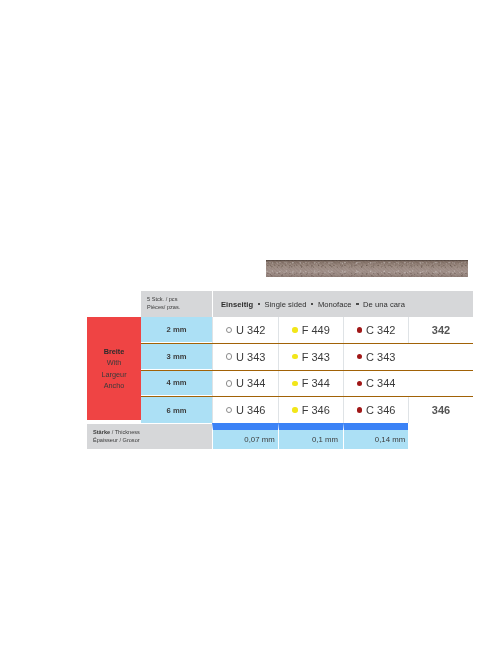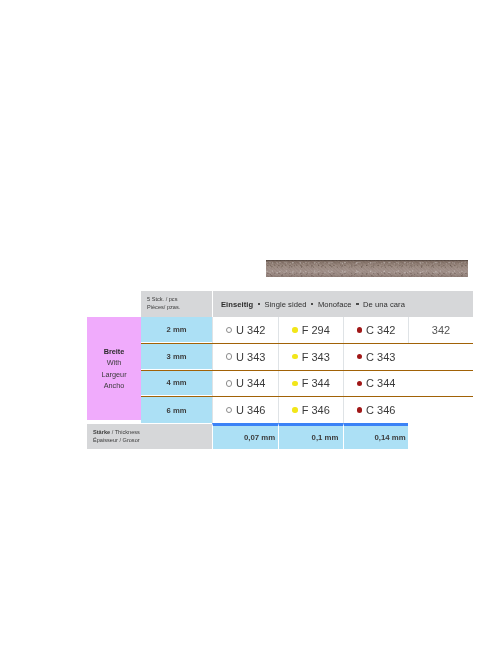--- a/index.html
+++ b/index.html
@@ -77,21 +77,21 @@
     display: flex;
     width: 100%;
   }
 
   
   .c-label { width: 54px; flex: 0 0 54px; }
   .c-size  { width: 71px; flex: 0 0 71px; }
   .c-u     { width: 66px; flex: 0 0 66px; }
   .c-f     { width: 65px; flex: 0 0 65px; }
   .c-c     { width: 65px; flex: 0 0 65px; }
-  .c-n     { width: 65px; flex: 0 0 65px; }
+  .c-n     { width: 65px; flex: 0 0 65px; font-weight: bold; }
 
   
   .header-row { height: 26px; }
   .hdr-spacer {
     background: #ffffff;
   }
   .pcs-cell {
     background: #d6d7d9;
     display: flex;
     flex-direction: column;
@@ -123,21 +123,21 @@
     margin: 0 4.5px 0.5px 4.5px;
     vertical-align: middle;
   }
 
   
   .body-wrap { display: flex; }
   .breite-cell {
     width: 54px;
     flex: 0 0 54px;
     height: 103px;
-    background: #f0abfc;
+    background: #ef4444;
     display: flex;
     flex-direction: column;
     align-items: center;
     justify-content: center;
     line-height: 1.55;
     color: #3a3a3a;
     font-size: 7.3px;
     text-align: center;
   }
   .breite-cell .strong { font-weight: bold; color: #2c2c2c; }
@@ -215,25 +215,25 @@
     font-size: 5.6px;
     color: #3b3b3b;
     border-top: 1px solid #ffffff;
   }
   .thick-label .strong { font-weight: bold; }
   .thick-val {
     display: flex;
     align-items: center;
     justify-content: center;
     background: #ace0f5;
-    font-weight: bold;
+    font-weight: normal;
     color: #3c3c3c;
     font-size: 7.8px;
     border-left: 1px solid #ffffff;
-    border-top: 3px solid #3b82f6;
+    border-top: 7px solid #3b82f6;
     box-sizing: border-box;
     padding-left: 28px;
   }
 </style>
 </head>
 <body>
 
 <div id="product-strip">
   <div class="strip-grit"></div>
 </div>
@@ -269,21 +269,21 @@
     <div class="rows-area">
 
       <div class="data-row">
         <div class="size-cell">2 mm</div>
         <div class="c-u val-cell">
           <span class="dot white"></span>
           <span>U 342</span>
         </div>
         <div class="c-f val-cell">
           <span class="dot yellow"></span>
-          <span>F 294</span>
+          <span>F 449</span>
         </div>
         <div class="c-c val-cell">
           <span class="dot red"></span>
           <span>C 342</span>
         </div>
         <div class="c-n val-cell plain">342</div>
       </div>
 
       <div class="data-row">
         <div class="size-cell">3 mm</div>
@@ -324,20 +324,21 @@
           <span>U 346</span>
         </div>
         <div class="c-f val-cell">
           <span class="dot yellow"></span>
           <span>F 346</span>
         </div>
         <div class="c-c val-cell">
           <span class="dot red"></span>
           <span>C 346</span>
         </div>
+        <div class="c-n val-cell plain">346</div>
       </div>
 
     </div>
   </div>
 
   <div class="row footer-row">
     <div class="thick-label">
       <span><span class="strong">Stärke</span><span> / Thickness</span></span>
       <span>Épaisseur / Grosor</span>
     </div>

